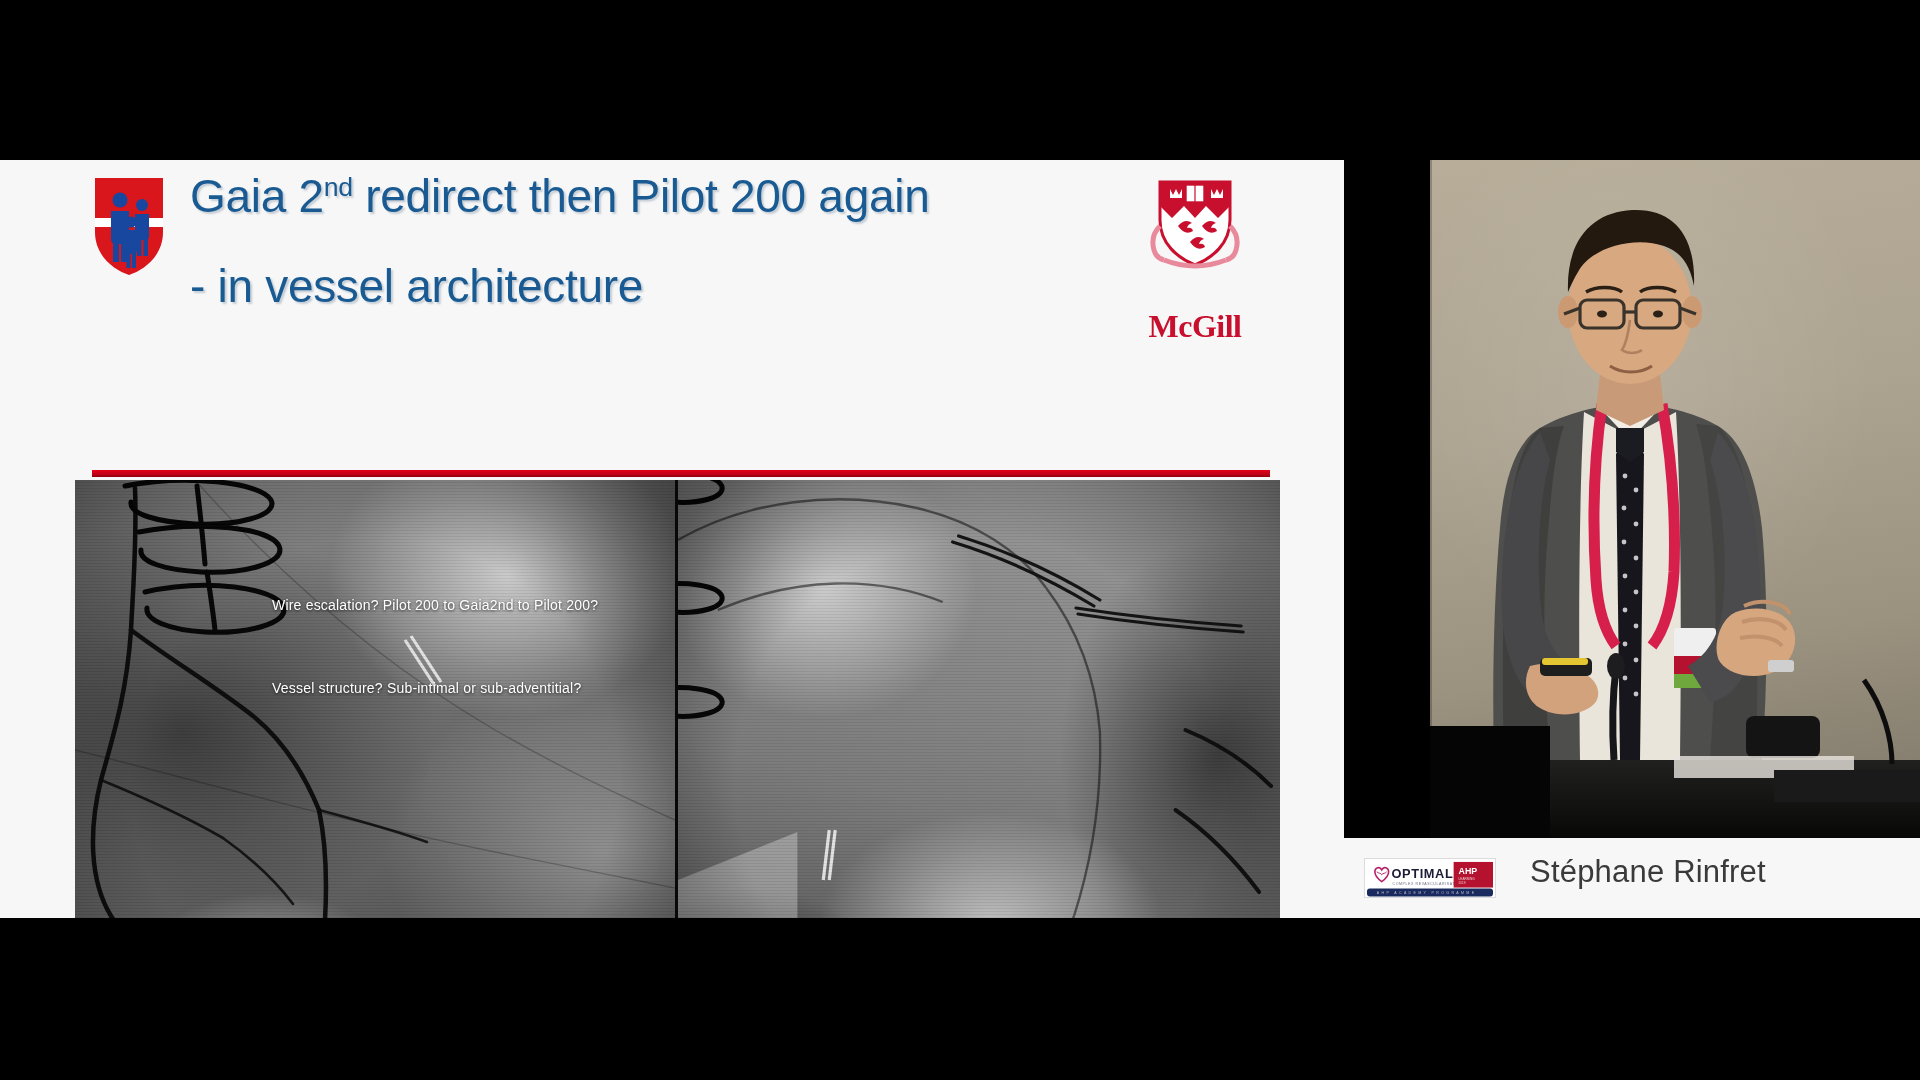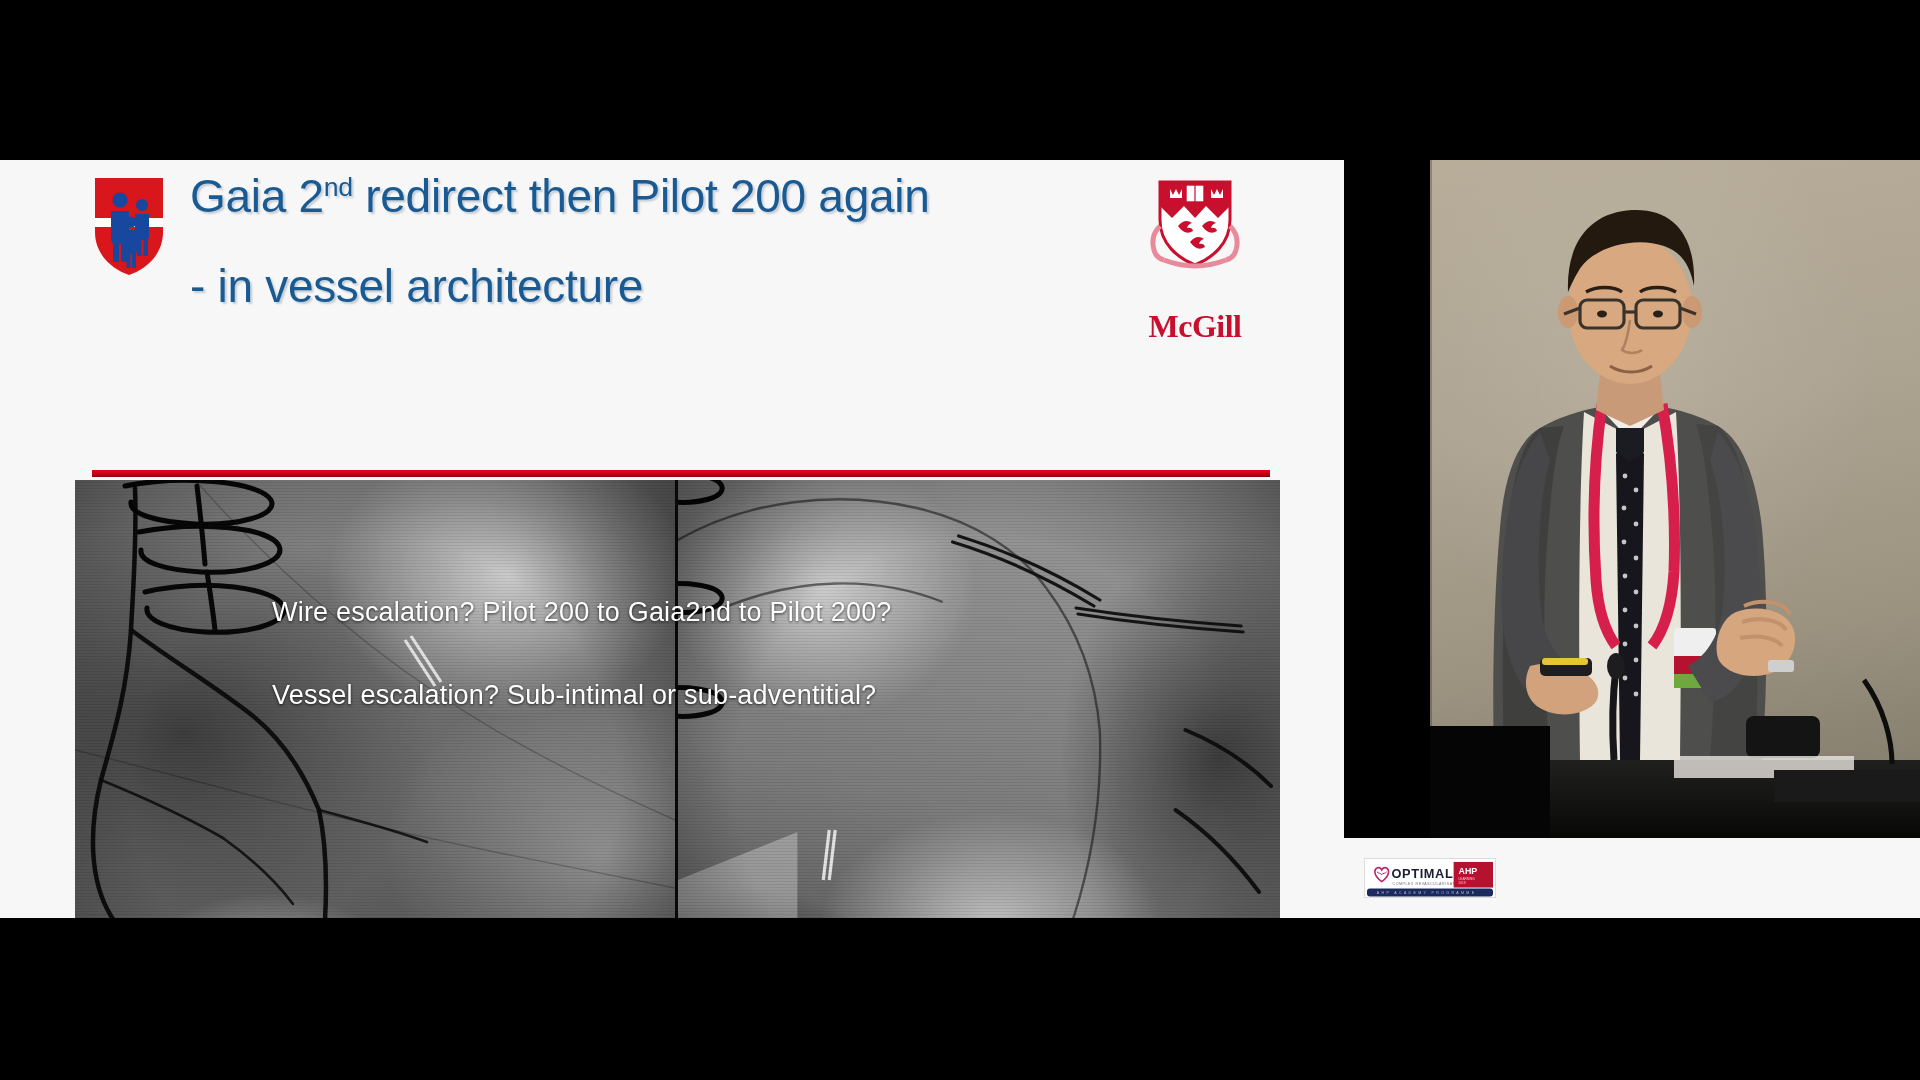--- a/index.html
+++ b/index.html
@@ -65,21 +65,21 @@
   }
   .vign{ position:absolute; inset:0;
       background:radial-gradient(ellipse 78% 78% at 50% 50%, rgba(0,0,0,0) 52%, rgba(0,0,0,.55) 100%); }
   .scan{ position:absolute; inset:0; opacity:.20;
       background:repeating-linear-gradient(0deg, rgba(0,0,0,.32) 0 1px, rgba(255,255,255,.05) 1px 3px); }
 
   .angio svg{ position:absolute; inset:0; width:100%; height:100%; }
 
   
   .angio-caption{ position:absolute; left:0; width:1205px; color:#fff;
-                  font-size:27px; font-weight:400; letter-spacing:.2px;
+                  font-size:14px; font-weight:400; letter-spacing:.2px;
                   text-shadow:0 1px 3px rgba(0,0,0,.75); padding-left:197px; }
   .cap1{ top:117px; }
   .cap2{ top:200px; }
 
   
   #video{ position:absolute; left:1344px; top:160px; width:576px; height:758px;
           background:#ffffff; overflow:hidden; }
   .vid-frame{ position:absolute; left:0; top:0; width:576px; height:678px;
               background:#0a0a0a; overflow:hidden; }
   .vid-dark-left{ position:absolute; left:0; top:0; width:86px; height:678px; background:#000; }
@@ -251,21 +251,21 @@
             <path d="M380 536 C412 554 444 568 480 580"></path>
           </g>
 
           <path d="M0 400 L120 352 L120 600 L0 600 Z" fill="#ffffff" opacity=".30"></path>
         </svg>
         <div class="vign"></div>
         <div class="scan"></div>
       </div>
 
       <div class="angio-caption cap1">Wire escalation? Pilot 200 to Gaia2nd to Pilot 200?</div>
-      <div class="angio-caption cap2">Vessel escalation? Sub-intimal or sub-adventitial?</div>
+      <div class="angio-caption cap2">Vessel structure? Sub-intimal or sub-adventitial?</div>
     </div>
   </div>
 
   <div id="video">
 
     <div class="vid-frame">
       <div class="vid-wall"></div>
       <div class="vid-dark-left"></div>
       <div class="vid-wall-seam"></div>
       <div class="vid-desk"></div>
@@ -383,17 +383,18 @@
 
           <rect x="90" y="3" width="40" height="26" fill="#b4122e"></rect>
           <text x="95" y="15" font-family="Liberation Sans, sans-serif" font-size="9" font-weight="700" fill="#ffffff">AHP</text>
           <text x="95" y="21" font-family="Liberation Sans, sans-serif" font-size="3.2" fill="#f2c8cf">LEARNING</text>
           <text x="95" y="25.5" font-family="Liberation Sans, sans-serif" font-size="3.2" fill="#f2c8cf">2019</text>
 
           <rect x="2" y="30" width="128" height="8" rx="3" fill="#1b2a5e"></rect>
           <text x="12" y="36" font-family="Liberation Sans, sans-serif" font-size="3.6" fill="#b8bcd0" letter-spacing="2.4">AHP ACADEMY PROGRAMME</text>
         </svg>
       </div>
+      <div class="speaker-name">Stéphane Rinfret</div>
     </div>
   </div>
 
   <div class="bar-bottom"></div>
 </div>
 
 </body></html>

